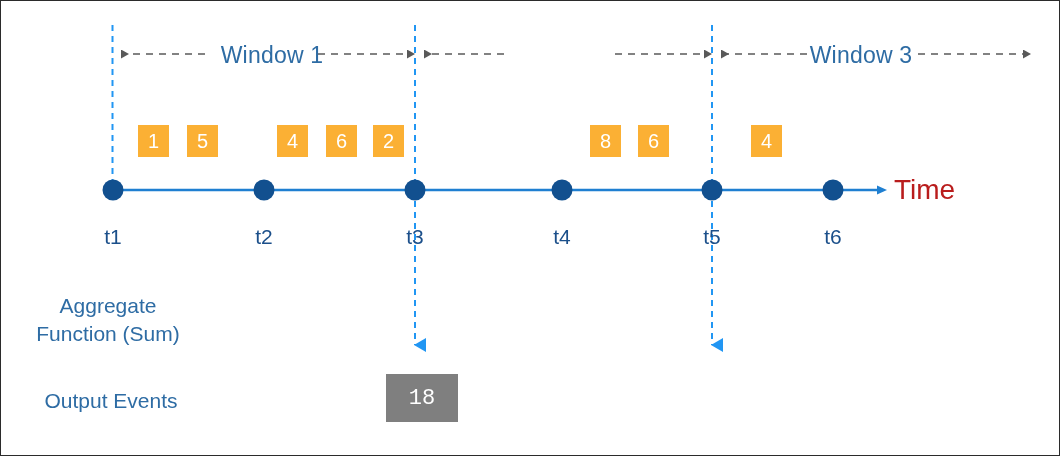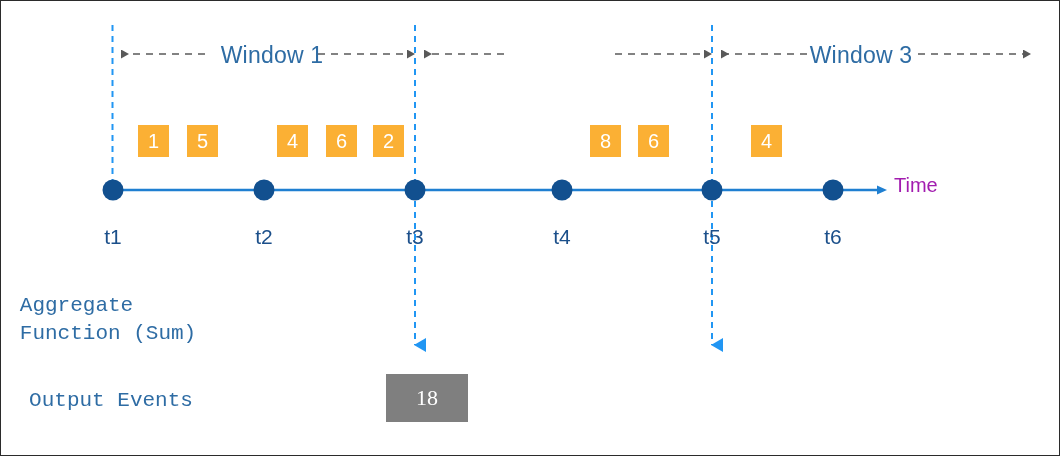--- a/index.html
+++ b/index.html
@@ -40,57 +40,57 @@
   .t-label {
     position: absolute;
     color: #1b4f8a;
     font-family: Liberation Sans, sans-serif;
     font-size: 21px;
     white-space: nowrap;
     transform: translateX(-50%);
   }
   .time-label {
     position: absolute;
-    color: #a21caf;
+    color: #b91c1c;
     font-family: "Liberation Sans", sans-serif;
-    font-size: 20px;
+    font-size: 28px;
     white-space: nowrap;
   }
   .side-label {
     position: absolute;
     color: #2e6ca4;
-    font-family: Liberation Mono, monospace;
+    font-family: Liberation Sans, sans-serif;
     font-size: 21px;
     white-space: nowrap;
-    text-align: left;
+    text-align: center;
     line-height: 28px;
     transform: translateX(-50%);
   }
 
   
   .event-box {
     position: absolute;
     width: 31px;
     height: 32px;
     background: #FBB034;
     color: #ffffff;
     font-family: "Liberation Sans", sans-serif;
     font-size: 20px;
     display: flex;
     align-items: center;
     justify-content: center;
     box-sizing: border-box;
   }
   .output-box {
     position: absolute;
-    width: 82px;
+    width: 72px;
     height: 48px;
     background: #7F7F7F;
     color: #ffffff;
-    font-family: Liberation Serif, serif;
+    font-family: Liberation Mono, monospace;
     font-size: 22px;
     display: flex;
     align-items: center;
     justify-content: center;
     box-sizing: border-box;
   }
 </style>
 </head>
 <body>
 

